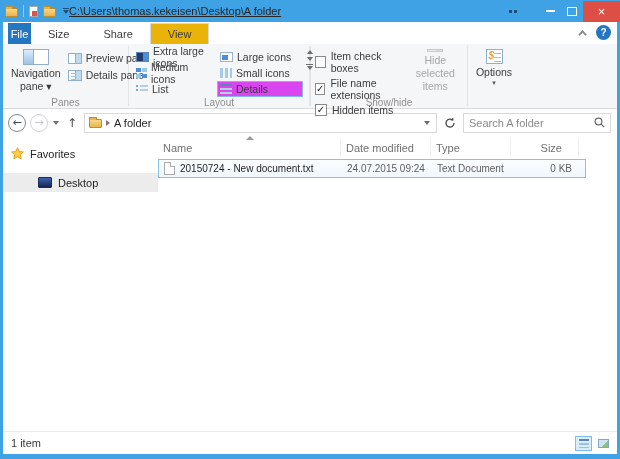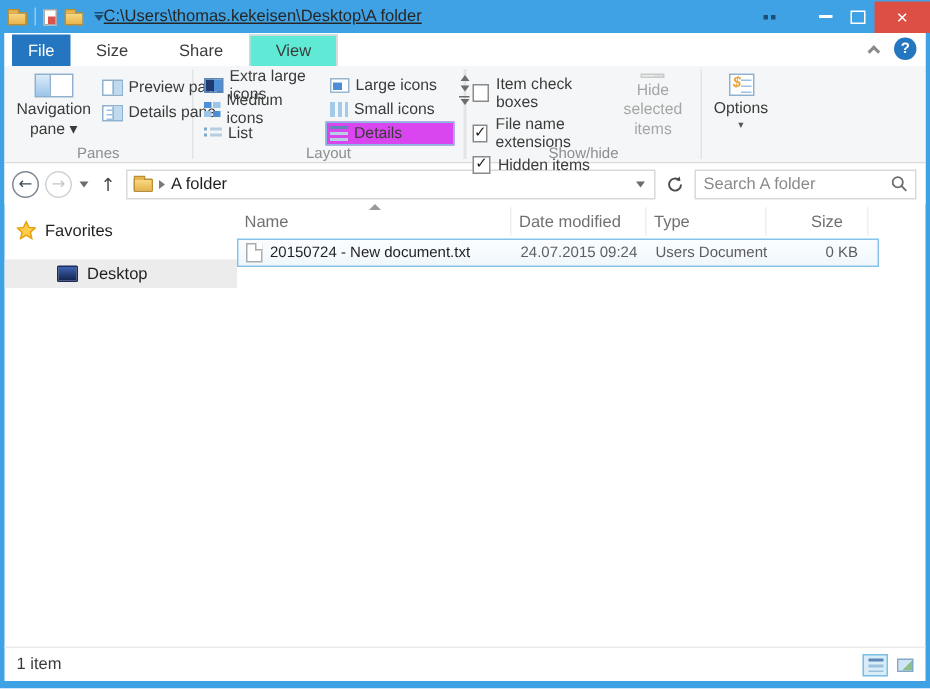--- a/index.html
+++ b/index.html
@@ -26,23 +26,23 @@
   .cap-btn { width:22px; height:21px; display:flex; align-items:center; justify-content:center; }
   .min-glyph { width:9px; height:2px; background:#fff; }
   .max-glyph { width:10px; height:9px; border:1.5px solid #fff; }
   .close-btn { width:37px; height:21px; background:#DD4F44; display:flex; align-items:center; justify-content:center; color:#fff; font-size:13px; }
 
   
   .client { position:absolute; left:3px; right:3px; top:22px; bottom:5px; background:#fff; display:flex; flex-direction:column; }
 
   
   .tabstrip { height:22px; background:#fff; display:flex; align-items:flex-end; position:relative; }
-  .file-tab { width:39px; height:21px; margin-left:5px; background:#2576C0; color:#fff; font-size:11px; display:flex; align-items:center; justify-content:center; }
+  .file-tab { width:23px; height:21px; margin-left:5px; background:#2576C0; color:#fff; font-size:11px; display:flex; align-items:center; justify-content:center; }
   .tab { height:21px; padding:0 17px; font-size:11px; color:#3b3b3b; display:flex; align-items:center; }
-  .tab.active { background:#5eead4; border:1px solid #D8D9DA; border-bottom:none;text-align:right; }
+  .tab.active { background:#eab308; border:1px solid #D8D9DA; border-bottom:none;text-align:right; }
   .ribbon-right { position:absolute; right:6px; top:3px; display:flex; align-items:center; gap:9px; }
   .chev-up { width:6px; height:6px; border-left:2px solid #8a8a8a; border-top:2px solid #8a8a8a; transform:rotate(45deg) translateY(2px); }
   .help-btn { width:15px; height:15px; border-radius:50%; background:#2576C0; color:#fff; font-size:10px; font-weight:bold; display:flex; align-items:center; justify-content:center; }
 
   
   .ribbon { height:65px; background:#F5F6F7; border-bottom:1px solid #DADBDC; display:flex; }
   .rgroup { position:relative; height:100%; padding:2px 4px 12px 4px; display:flex; }
   .rgroup-label { position:absolute; bottom:0; left:0; right:0; text-align:center; font-size:10px; color:#8E8E8E; }
   .gsep { width:1px; background:#E3E4E5; margin:2px 0; }
   .bigbtn { display:flex; flex-direction:column; align-items:center; justify-content:flex-start; padding:3px 4px; font-size:10.5px; color:#3b3b3b; text-align:center; line-height:1.25; }
@@ -351,21 +351,21 @@
           <div class="col-h w-date">Date modified</div>
           <div class="col-h w-type">Type</div>
           <div class="col-h w-size size">Size</div>
         </div>
         <div class="filerow">
           <div class="cell w-name">
             <span class="txt-ico"></span>
             <span>20150724 - New document.txt</span>
           </div>
           <div class="cell dim w-date">24.07.2015 09:24</div>
-          <div class="cell dim w-type">Users Document</div>
+          <div class="cell dim w-type">Text Document</div>
           <div class="cell size w-size">0 KB</div>
         </div>
       </div>
     </div>
 
     <div class="statusbar">
       <span class="status-txt">1 item</span>
       <div class="viewtoggles">
         <span class="vbtn selected">
             <span class="v-details"></span>

